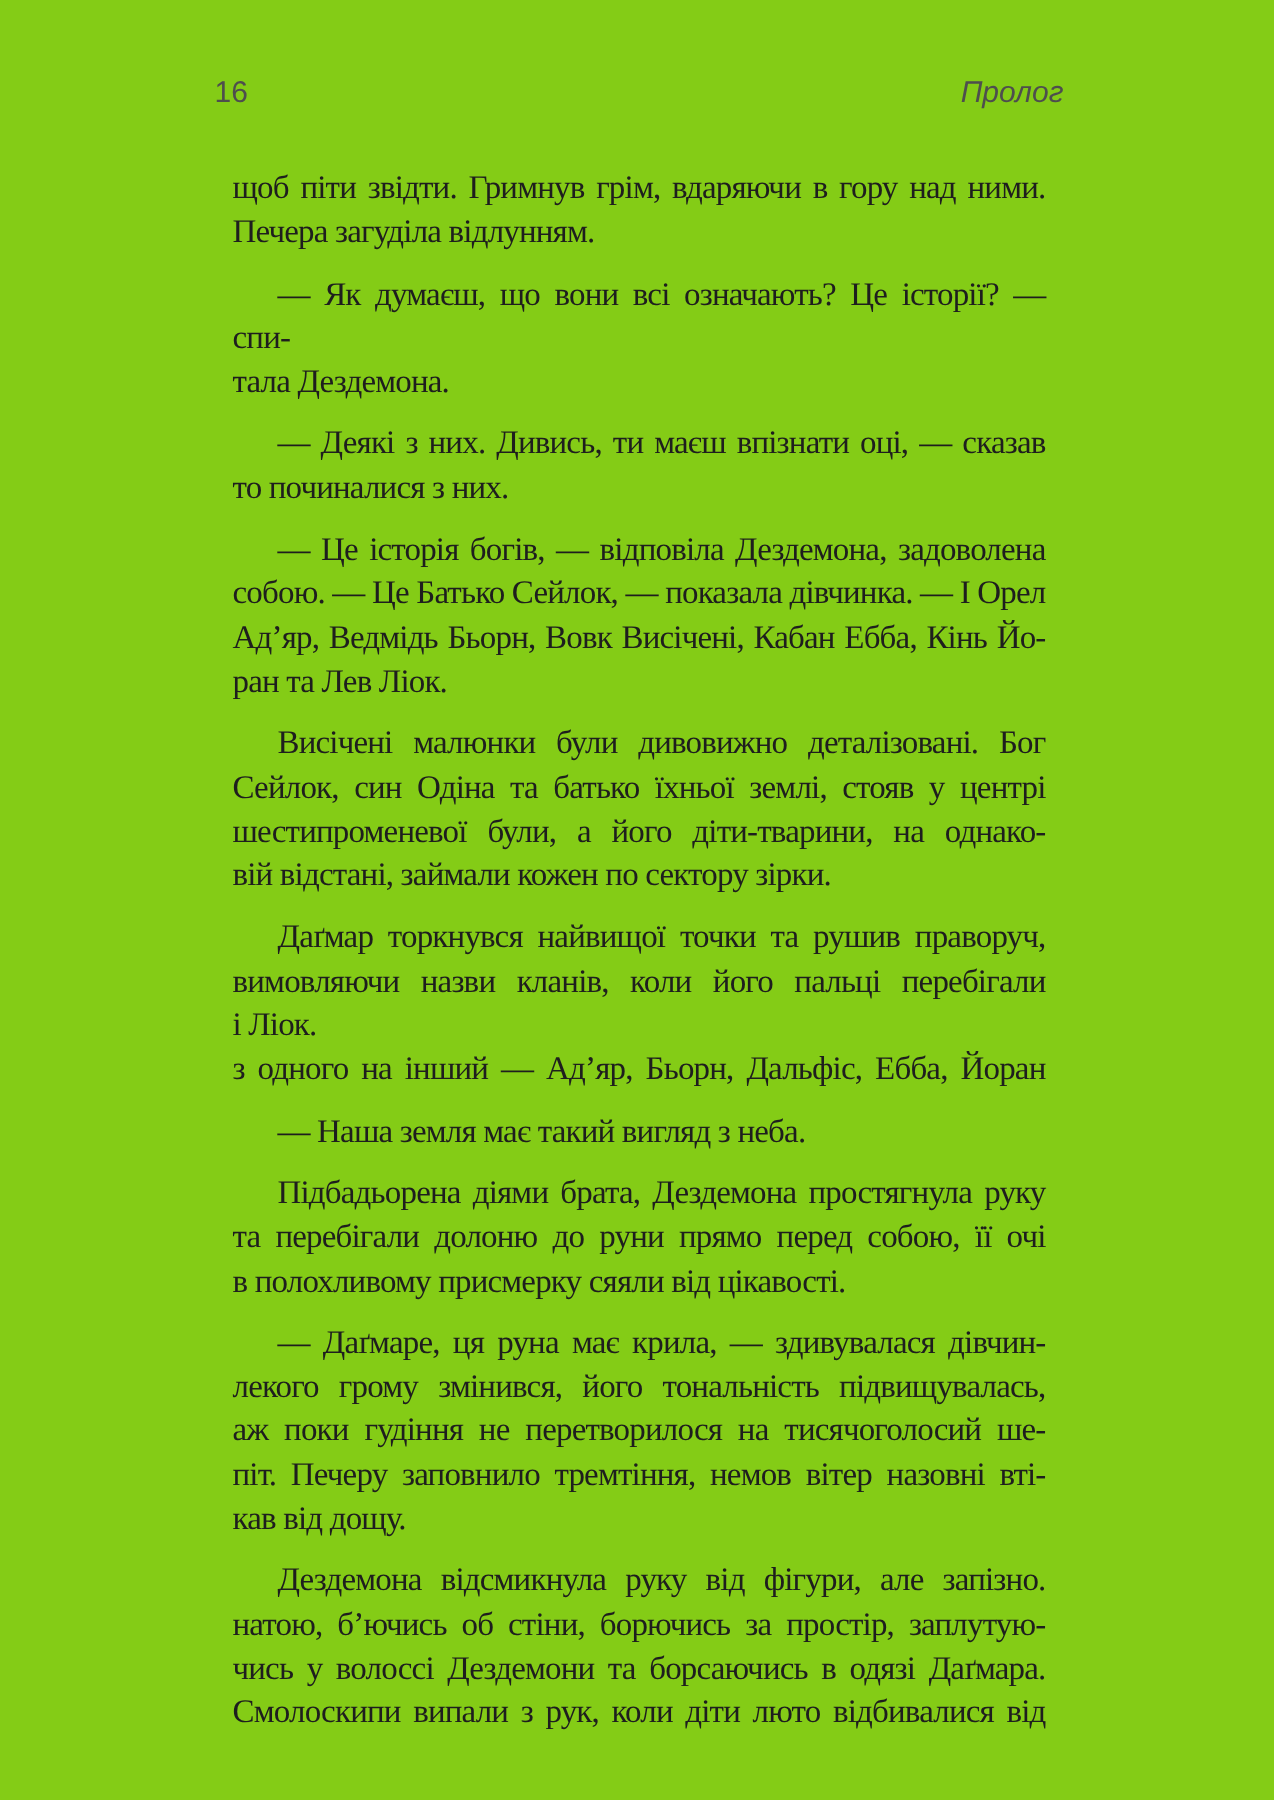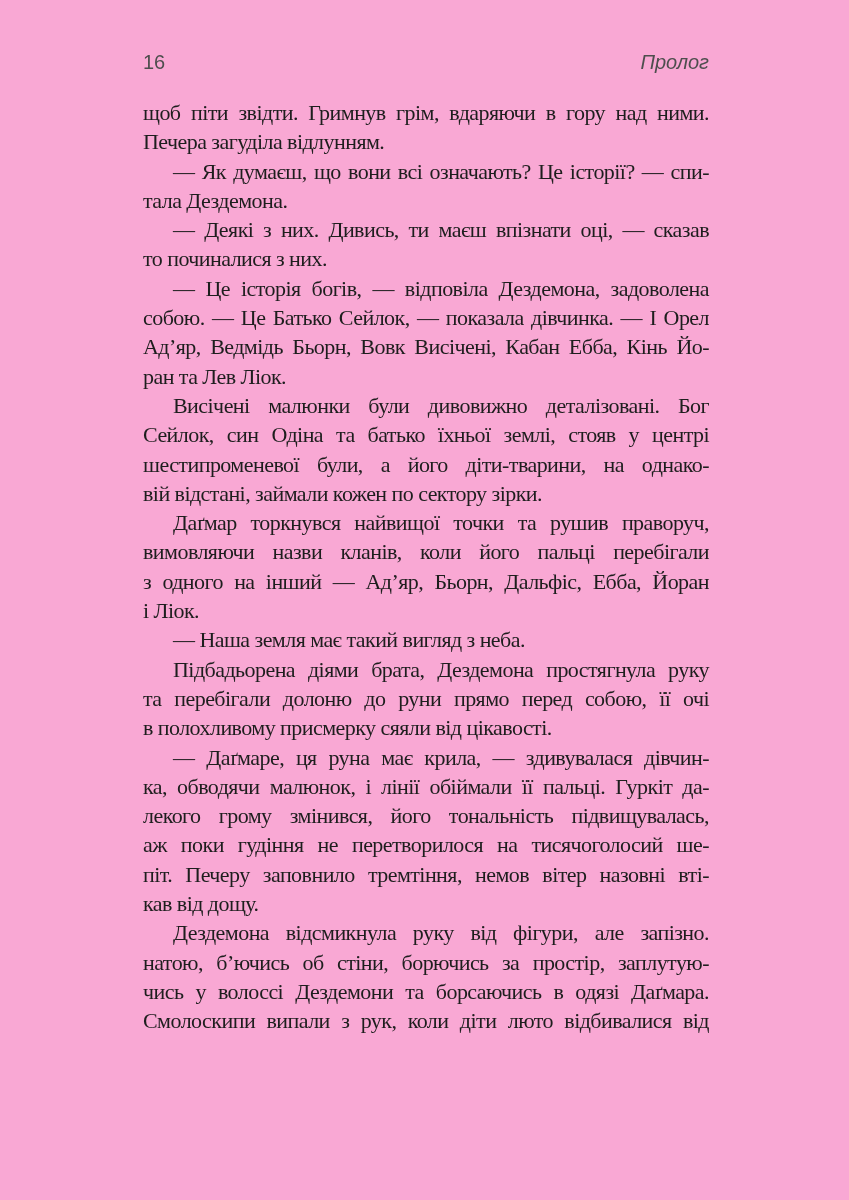--- a/index.html
+++ b/index.html
@@ -4,21 +4,21 @@
 <style>
   html, body {
     margin: 0;
     padding: 0;
     background: #ffffff;
   }
   .book-page {
     position: relative;
     width: 849px;
     height: 1200px;
-    background: #f9a8d4;
+    background: #84cc16;
     overflow: hidden;
   }
   .page-header {
     position: absolute;
     left: 143px;
     top: 51px;
     width: 566px;
     display: flex;
     justify-content: space-between;
     align-items: baseline;
@@ -34,21 +34,21 @@
     left: 143px;
     top: 98px;
     width: 566px;
     font-family: "Liberation Serif", "DejaVu Serif", serif;
     font-size: 22px;
     line-height: 29.3px;
     letter-spacing: -0.025em;
     color: #1e1e1e;
   }
   .para {
-    margin: 0;
+    margin: 12px;
   }
   .tline {
     text-align: justify;
     text-align-last: justify;
   }
   .tline.endline {
     text-align: right;
     text-align-last: left;
   }
   .tline.indent {
@@ -84,34 +84,33 @@
       </div>
       <div class="para">
         <div class="tline indent">Висічені малюнки були дивовижно деталізовані. Бог</div>
         <div class="tline">Сейлок, син Одіна та батько їхньої землі, стояв у центрі</div>
         <div class="tline">шестипроменевої були, а його діти-тварини, на однако-</div>
         <div class="tline endline">вій відстані, займали кожен по сектору зірки.</div>
       </div>
       <div class="para">
         <div class="tline indent">Даґмар торкнувся найвищої точки та рушив праворуч,</div>
         <div class="tline">вимовляючи назви кланів, коли його пальці перебігали</div>
+        <div class="tline endline">і Ліок.</div>
         <div class="tline">з одного на інший — Ад’яр, Бьорн, Дальфіс, Ебба, Йоран</div>
-        <div class="tline endline">і Ліок.</div>
       </div>
       <div class="para">
         <div class="tline endline indent">— Наша земля має такий вигляд з неба.</div>
       </div>
       <div class="para">
         <div class="tline indent">Підбадьорена діями брата, Дездемона простягнула руку</div>
         <div class="tline">та перебігали долоню до руни прямо перед собою, її очі</div>
         <div class="tline endline">в полохливому присмерку сяяли від цікавості.</div>
       </div>
       <div class="para">
         <div class="tline indent">— Даґмаре, ця руна має крила, — здивувалася дівчин-</div>
-        <div class="tline">ка, обводячи малюнок, і лінії обіймали її пальці. Гуркіт да-</div>
         <div class="tline">лекого грому змінився, його тональність підвищувалась,</div>
         <div class="tline">аж поки гудіння не перетворилося на тисячоголосий ше-</div>
         <div class="tline">піт. Печеру заповнило тремтіння, немов вітер назовні вті-</div>
         <div class="tline endline">кав від дощу.</div>
       </div>
       <div class="para">
         <div class="tline indent">Дездемона відсмикнула руку від фігури, але запізно.</div>
         <div class="tline">натою, б’ючись об стіни, борючись за простір, заплутую-</div>
         <div class="tline">чись у волоссі Дездемони та борсаючись в одязі Даґмара.</div>
         <div class="tline">Смолоскипи випали з рук, коли діти люто відбивалися від</div>

